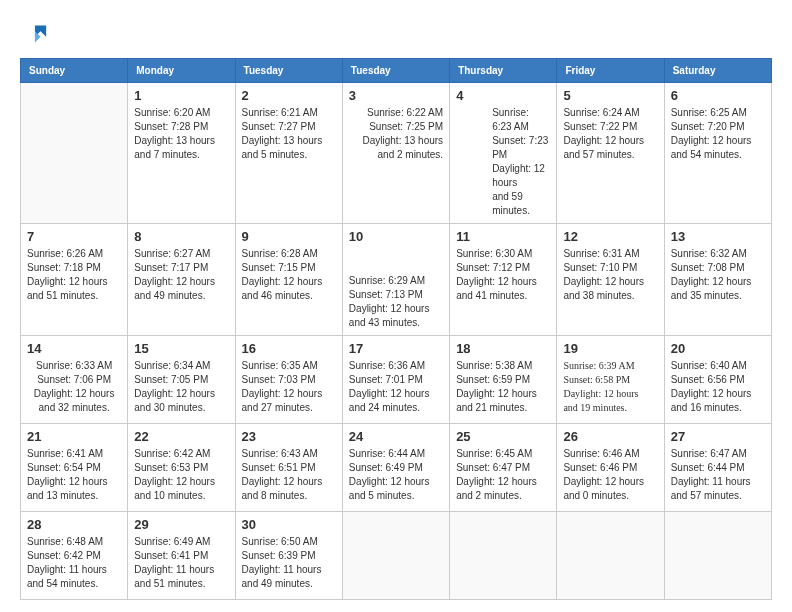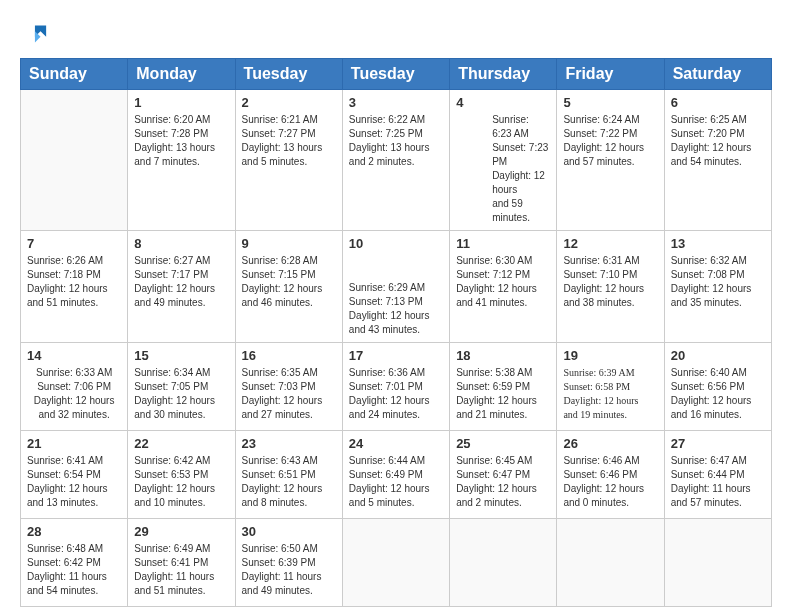--- a/index.html
+++ b/index.html
@@ -48,21 +48,21 @@
     .calendar {
       width: 100%;
       border-collapse: collapse;
       font-size: 11px;
     }
     .calendar thead tr th {
       background-color: #3a7abf;
       color: #fff;
       padding: 6px 8px;
       text-align: left;
-      font-size: 16px;
+      font-size: 10px;
       font-weight: bold;
       border: 1px solid #2d6aaf;
     }
     .calendar tbody tr td {
       vertical-align: top;
       padding: 5px 6px;
       border: 1px solid #ccc;
       height: 88px;
       width: 107px;
       color: #333;
@@ -128,21 +128,21 @@
         </td>
         <td>
           <span class="day-number">2</span>
           <div class="day-info" style="white-space: pre-line;">Sunrise: 6:21 AM
 Sunset: 7:27 PM
 Daylight: 13 hours
 and 5 minutes.</div>
         </td>
         <td>
           <span class="day-number">3</span>
-          <div class="day-info" style="white-space: pre-line;">Sunrise: 6:22 AM
+          <div class="day-info" style="white-space: pre-line; text-align: right;">Sunrise: 6:22 AM
 Sunset: 7:25 PM
 Daylight: 13 hours
 and 2 minutes.</div>
         </td>
         <td>
           <span class="day-number">4</span>
           <div class="day-info" style="white-space: pre-line; margin-left: 36px;">Sunrise: 6:23 AM
 Sunset: 7:23 PM
 Daylight: 12 hours
 and 59 minutes.</div>

